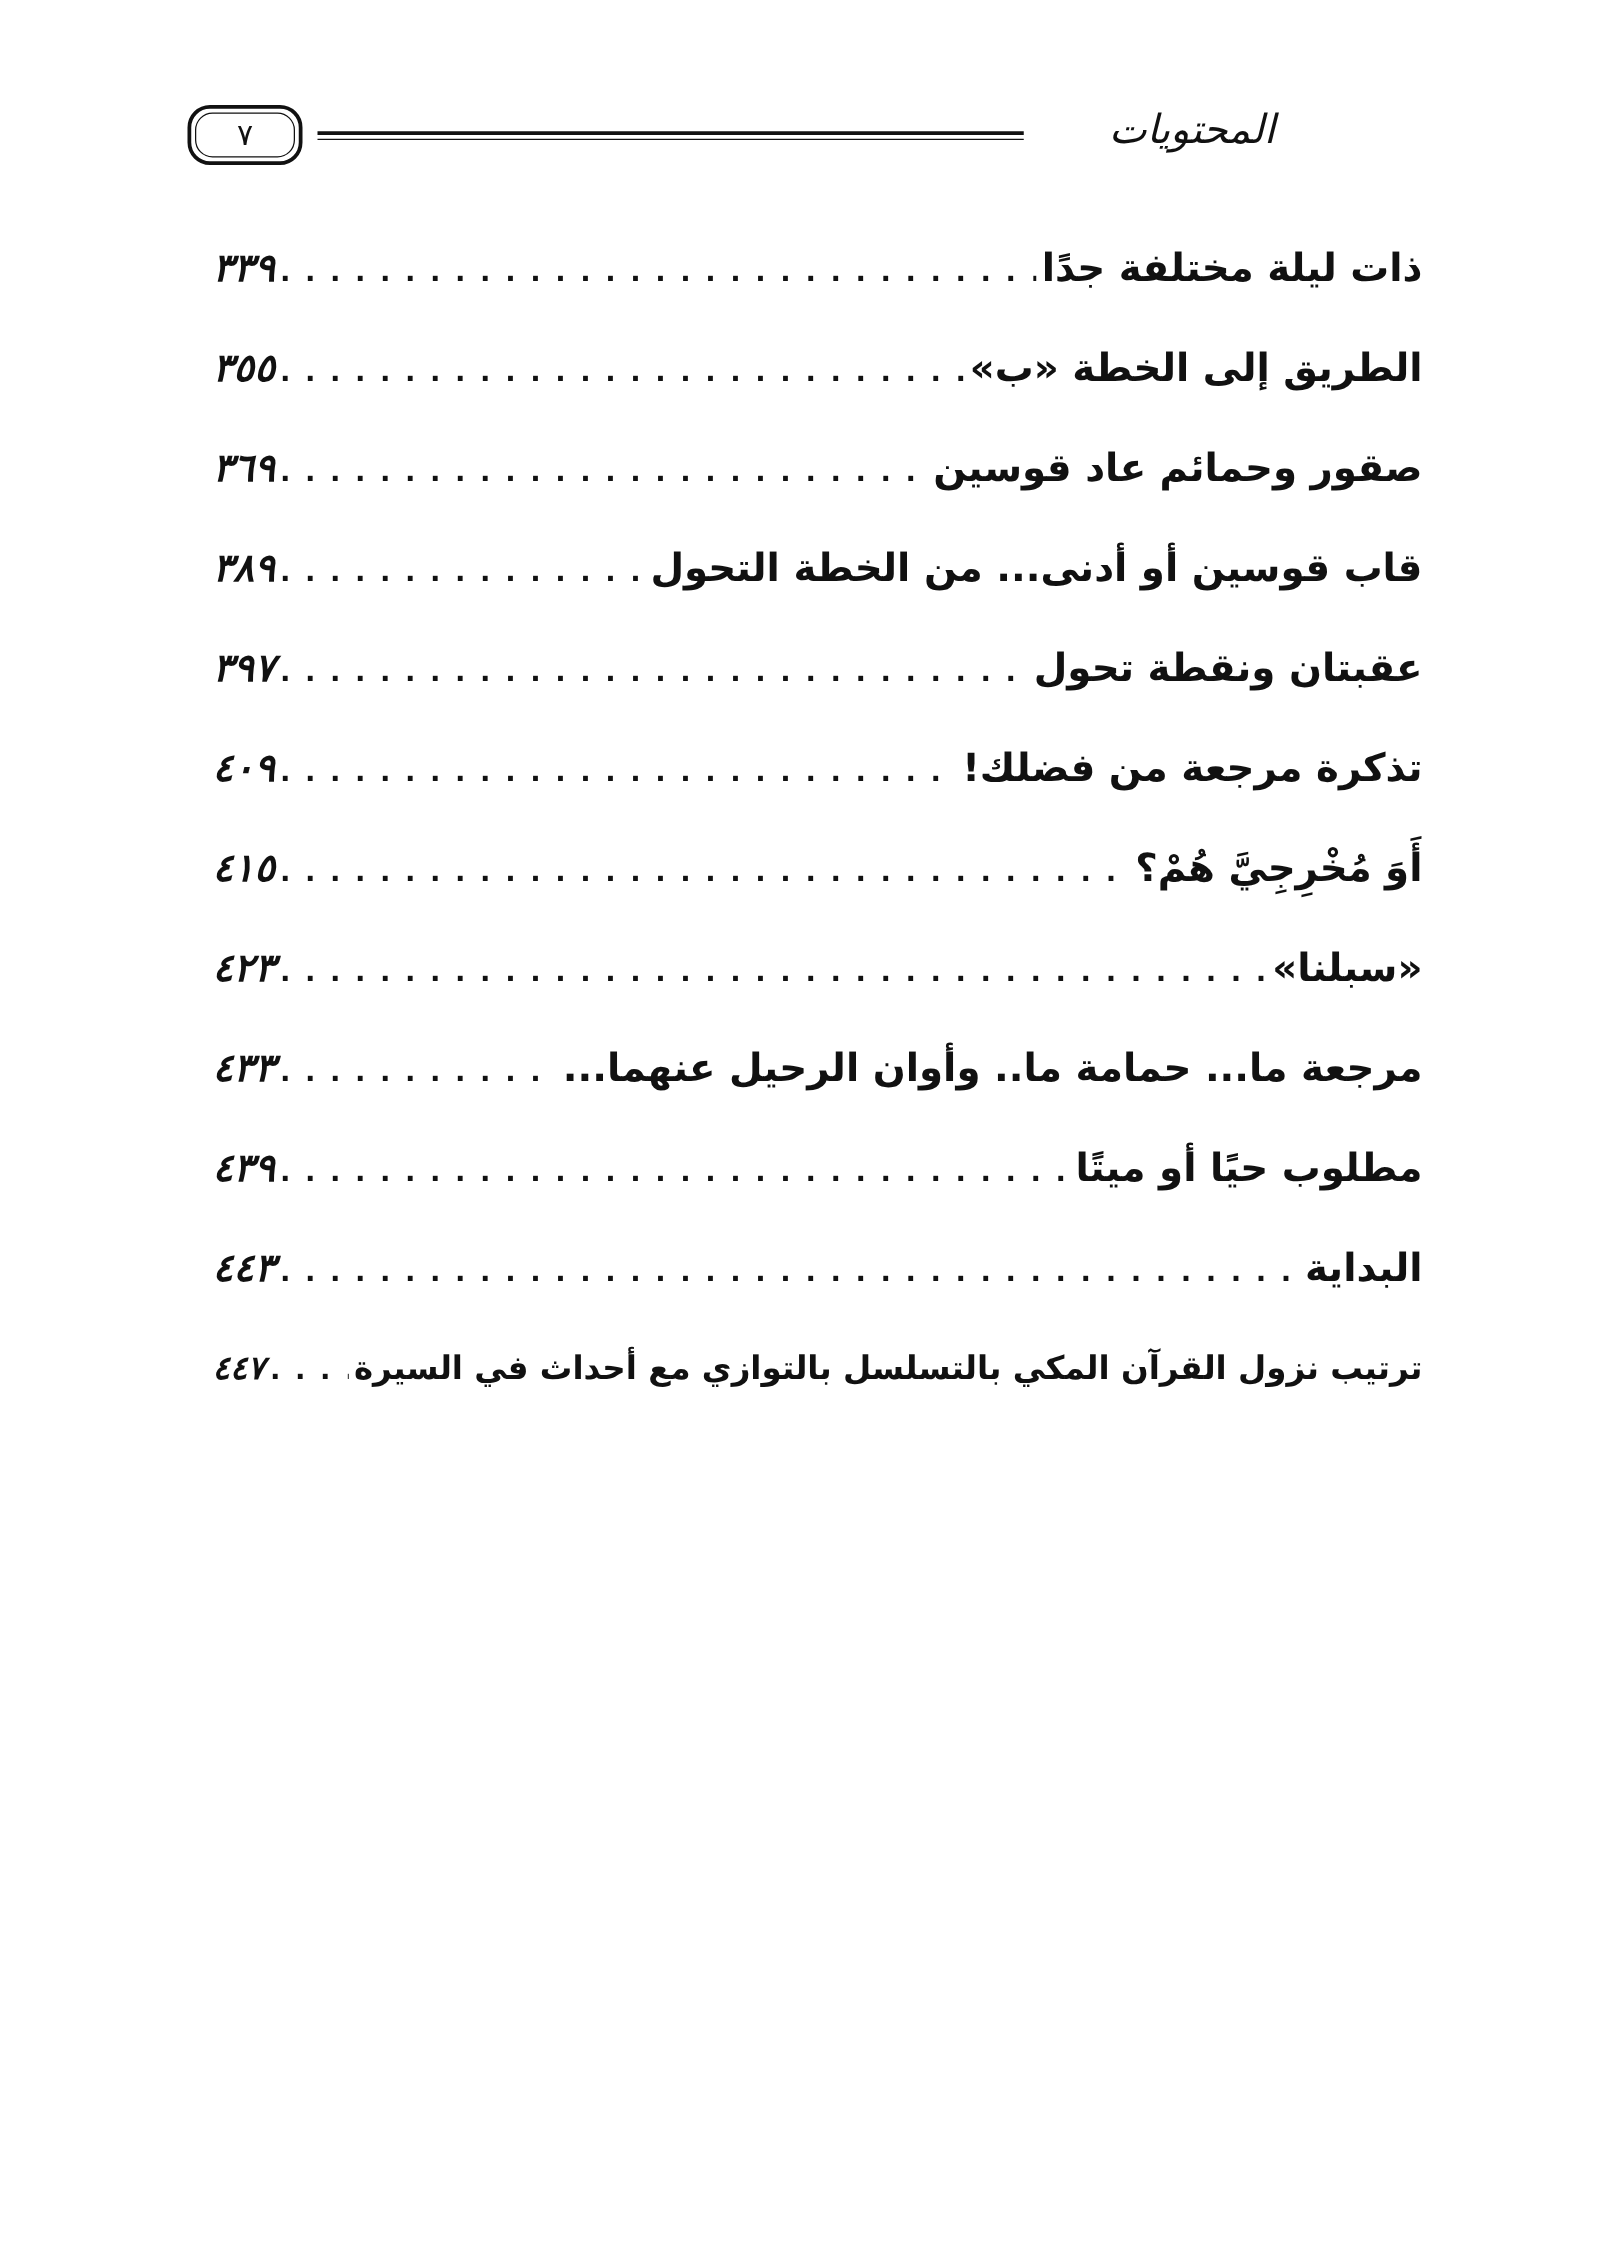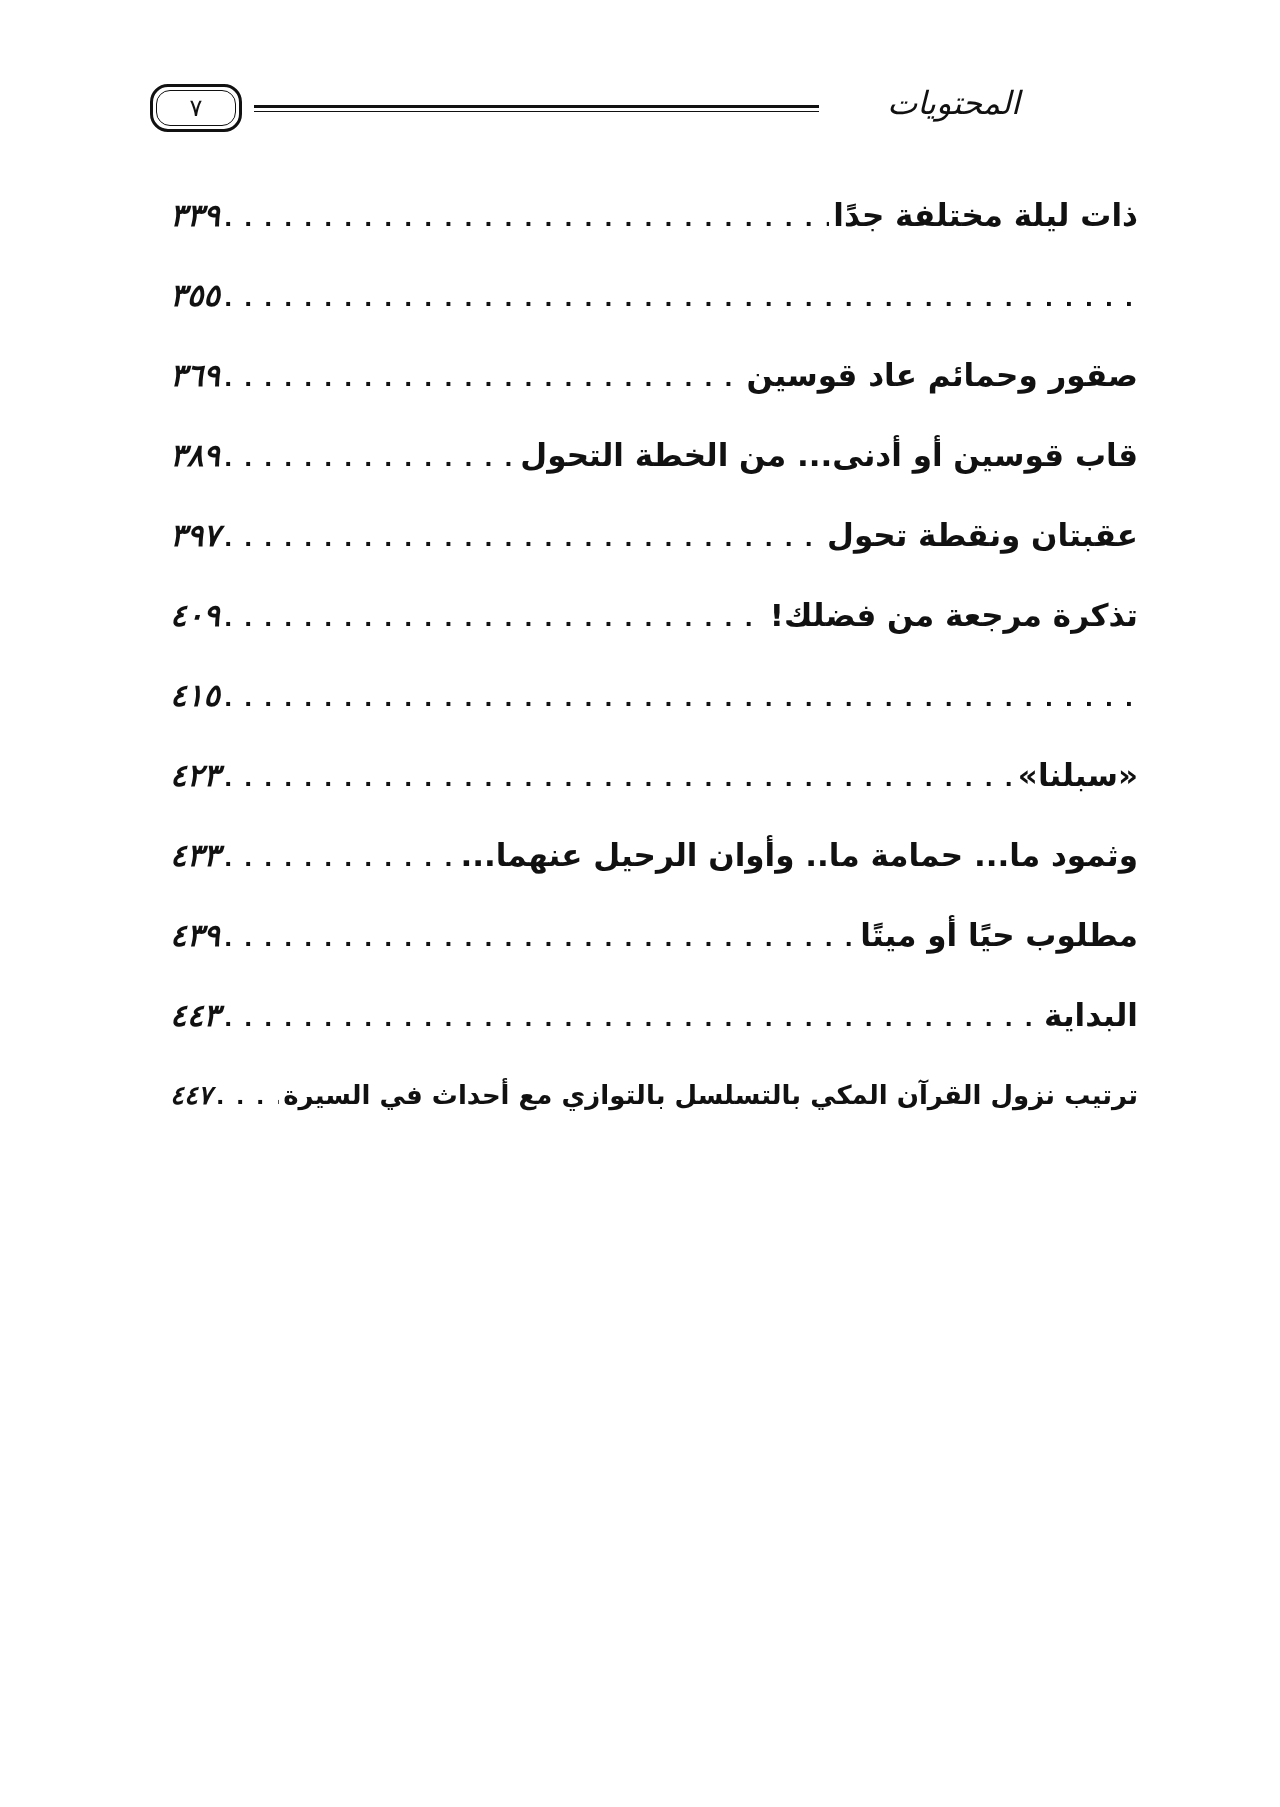--- a/index.html
+++ b/index.html
@@ -145,20 +145,21 @@
   <div class="header-title">المحتويات</div>
 </div>
 
 <div class="toc">
   <div class="toc-row">
     <span class="toc-title">ذات ليلة مختلفة جدًا</span>
     <span class="toc-dots"></span>
     <span class="toc-page">٣٣٩</span>
   </div>
   <div class="toc-row">
+    <span class="toc-title">الطريق إلى الخطة «ب»</span>
     <span class="toc-dots"></span>
     <span class="toc-page">٣٥٥</span>
   </div>
   <div class="toc-row">
     <span class="toc-title">صقور وحمائم عاد قوسين</span>
     <span class="toc-dots"></span>
     <span class="toc-page">٣٦٩</span>
   </div>
   <div class="toc-row">
     <span class="toc-title">قاب قوسين أو أدنى... من الخطة التحول</span>
@@ -169,30 +170,31 @@
     <span class="toc-title">عقبتان ونقطة تحول</span>
     <span class="toc-dots"></span>
     <span class="toc-page">٣٩٧</span>
   </div>
   <div class="toc-row">
     <span class="toc-title">تذكرة مرجعة من فضلك!</span>
     <span class="toc-dots"></span>
     <span class="toc-page">٤٠٩</span>
   </div>
   <div class="toc-row">
+    <span class="toc-title">أَوَ مُخْرِجِيَّ هُمْ؟</span>
     <span class="toc-dots"></span>
     <span class="toc-page">٤١٥</span>
   </div>
   <div class="toc-row">
     <span class="toc-title">«سبلنا»</span>
     <span class="toc-dots"></span>
     <span class="toc-page">٤٢٣</span>
   </div>
   <div class="toc-row">
-    <span class="toc-title">وثمود ما... حمامة ما.. وأوان الرحيل عنهما...</span>
+    <span class="toc-title">مرجعة ما... حمامة ما.. وأوان الرحيل عنهما...</span>
     <span class="toc-dots"></span>
     <span class="toc-page">٤٣٣</span>
   </div>
   <div class="toc-row">
     <span class="toc-title">مطلوب حيًا أو ميتًا</span>
     <span class="toc-dots"></span>
     <span class="toc-page">٤٣٩</span>
   </div>
   <div class="toc-row">
     <span class="toc-title">البداية</span>

